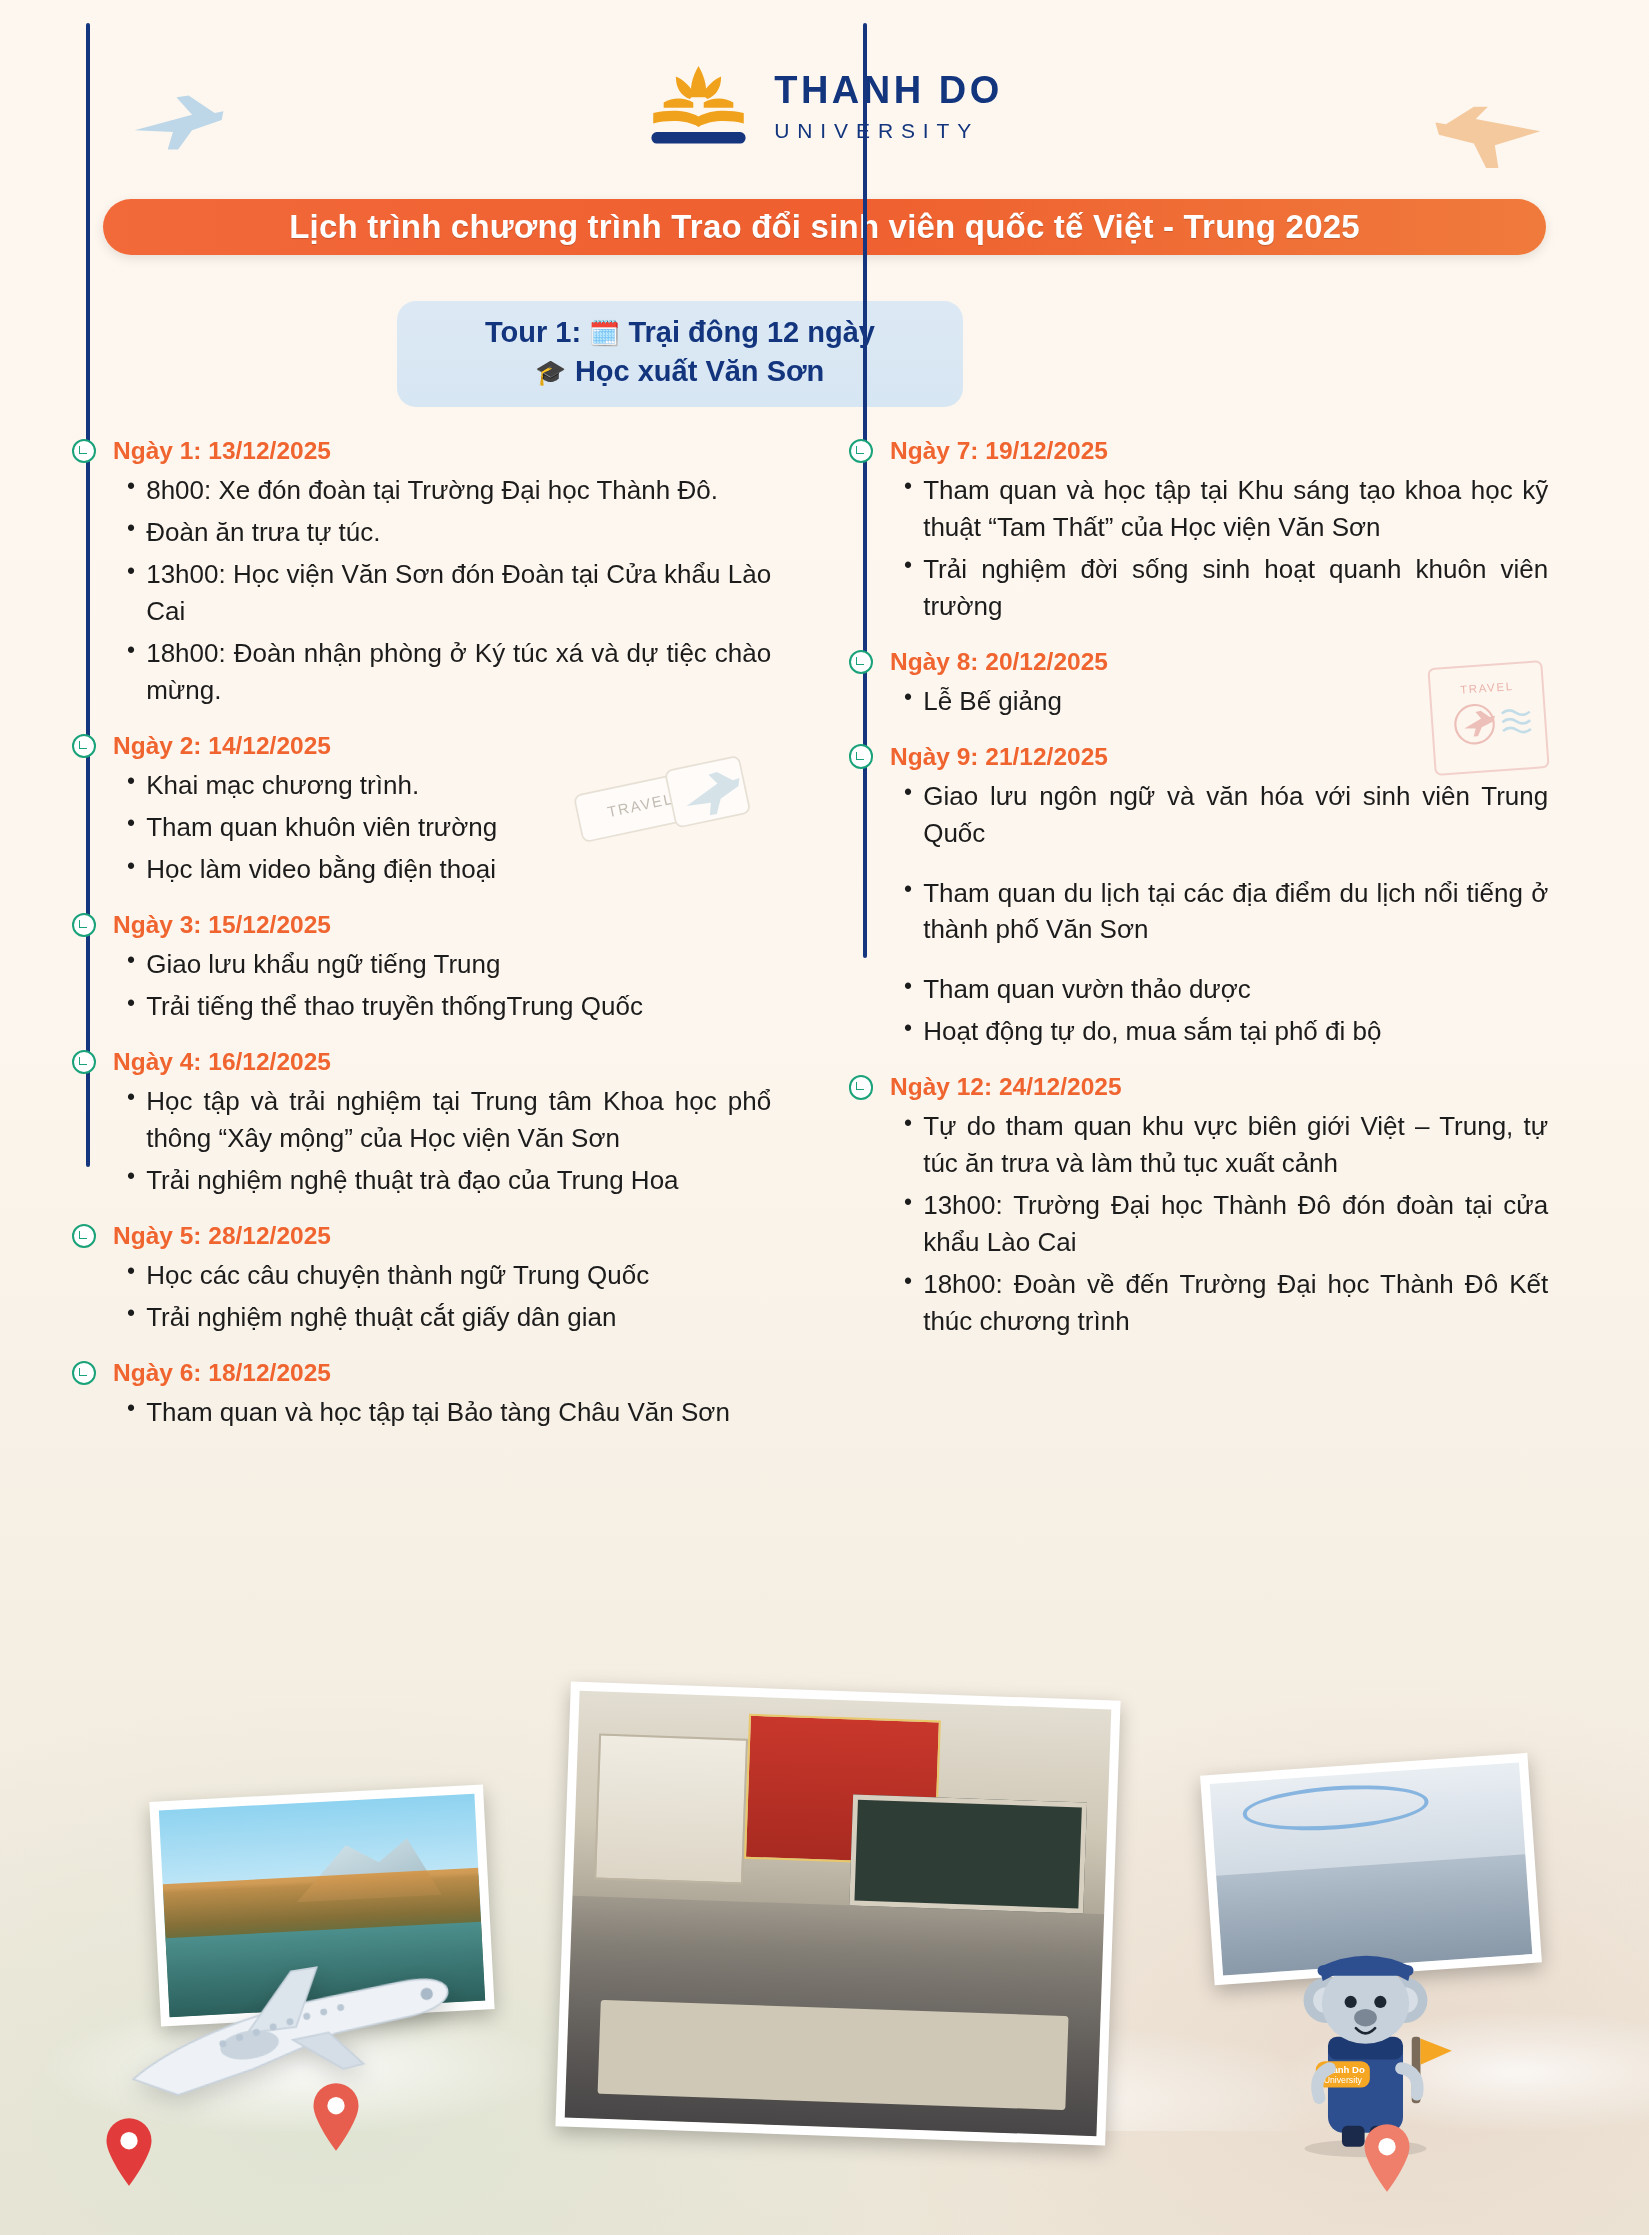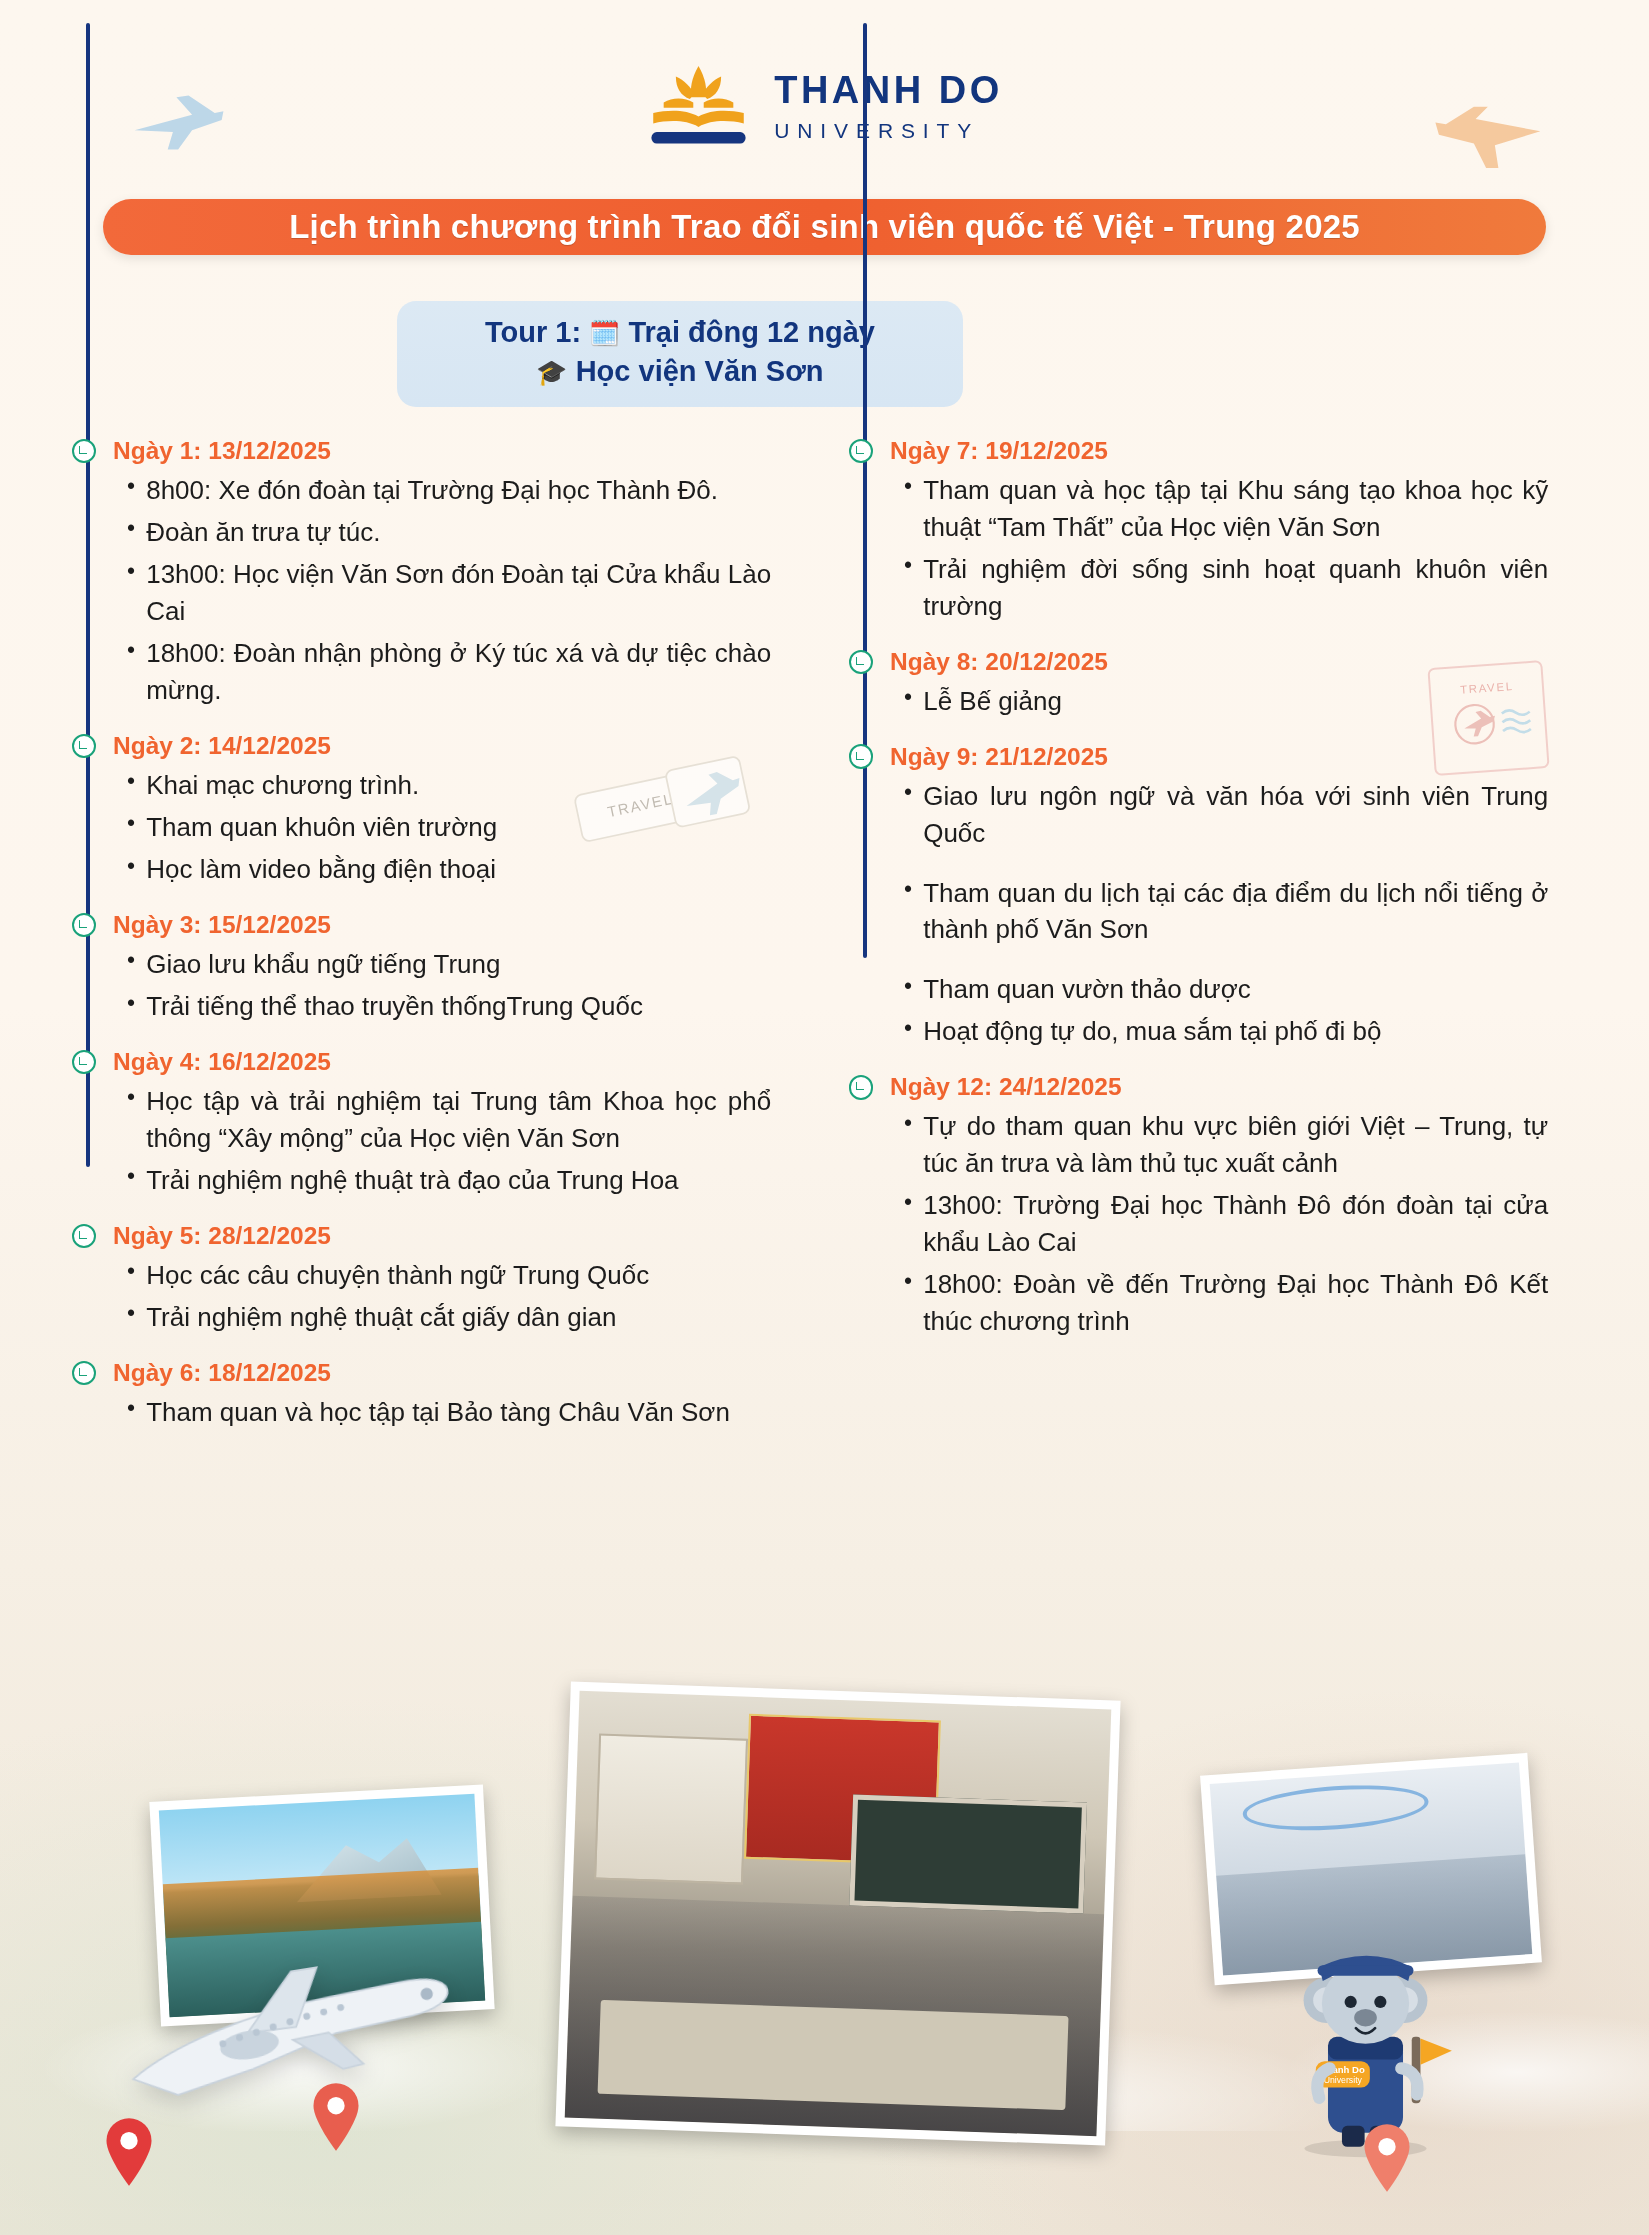--- a/index.html
+++ b/index.html
@@ -317,21 +317,21 @@
 </div>
 
 <div class="tour-box">
   <div class="tour-line">
     <span>Tour 1:</span>
     <span class="tour-ic">🗓️</span>
     <span>Trại đông 12 ngày</span>
   </div>
   <div class="tour-line">
     <span class="tour-ic">🎓</span>
-    <span>Học viện Văn Sơn</span>
+    <span>Học xuất Văn Sơn</span>
   </div>
 </div>
 
 <div class="axis axis-left"></div>
 <div class="axis axis-right"></div>
 
 <div class="col col-left">
 
   <div class="day">
     <div class="day-head">

